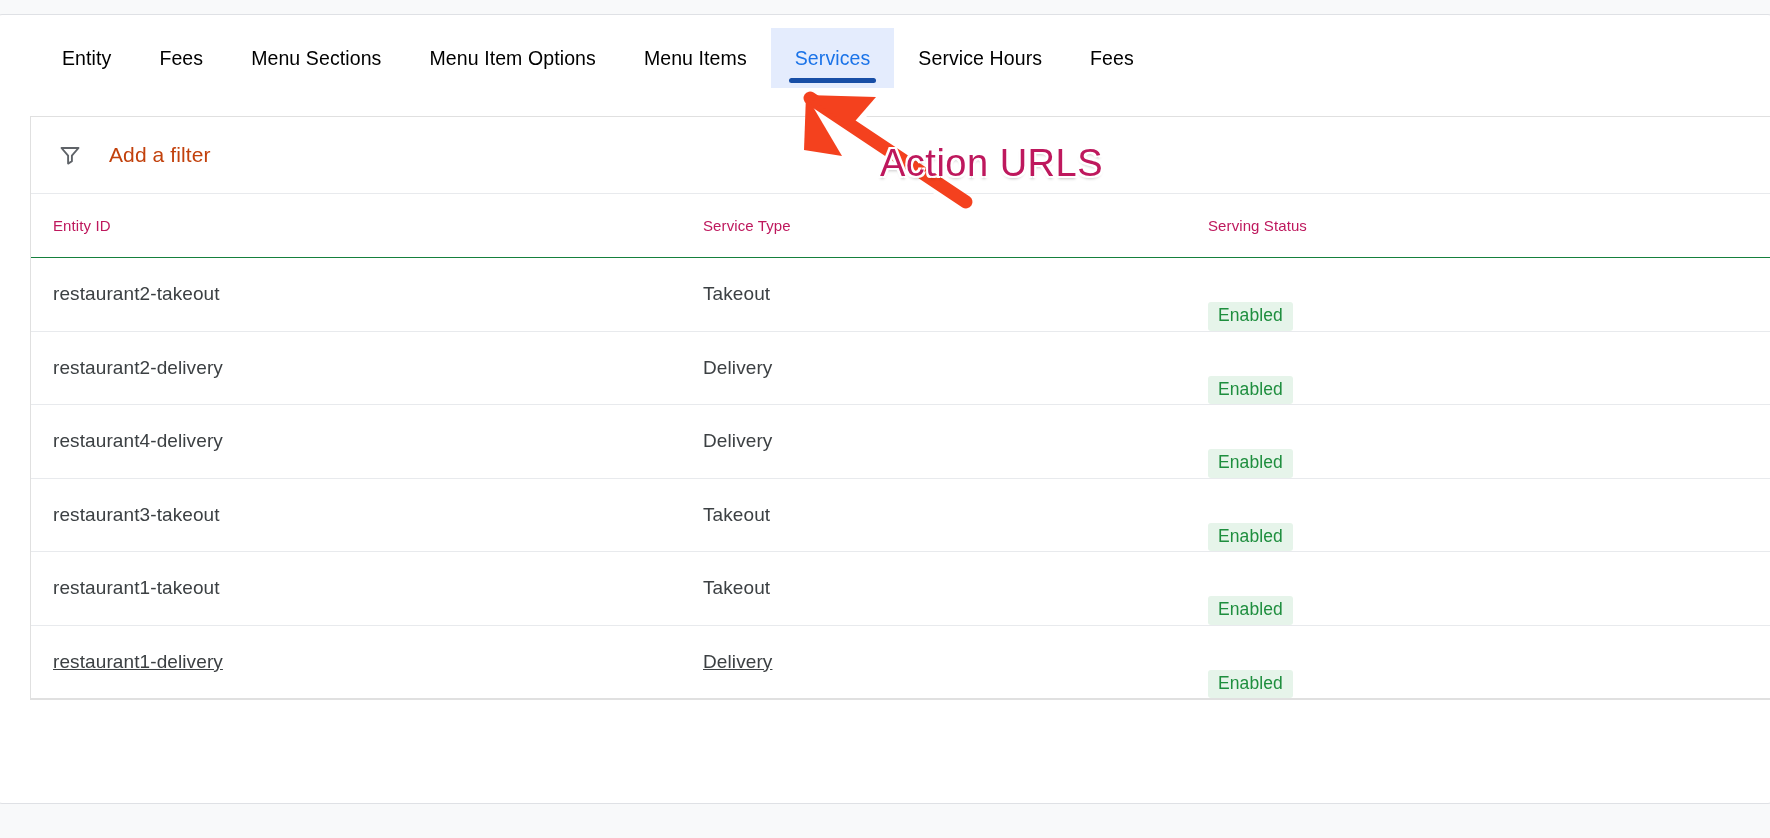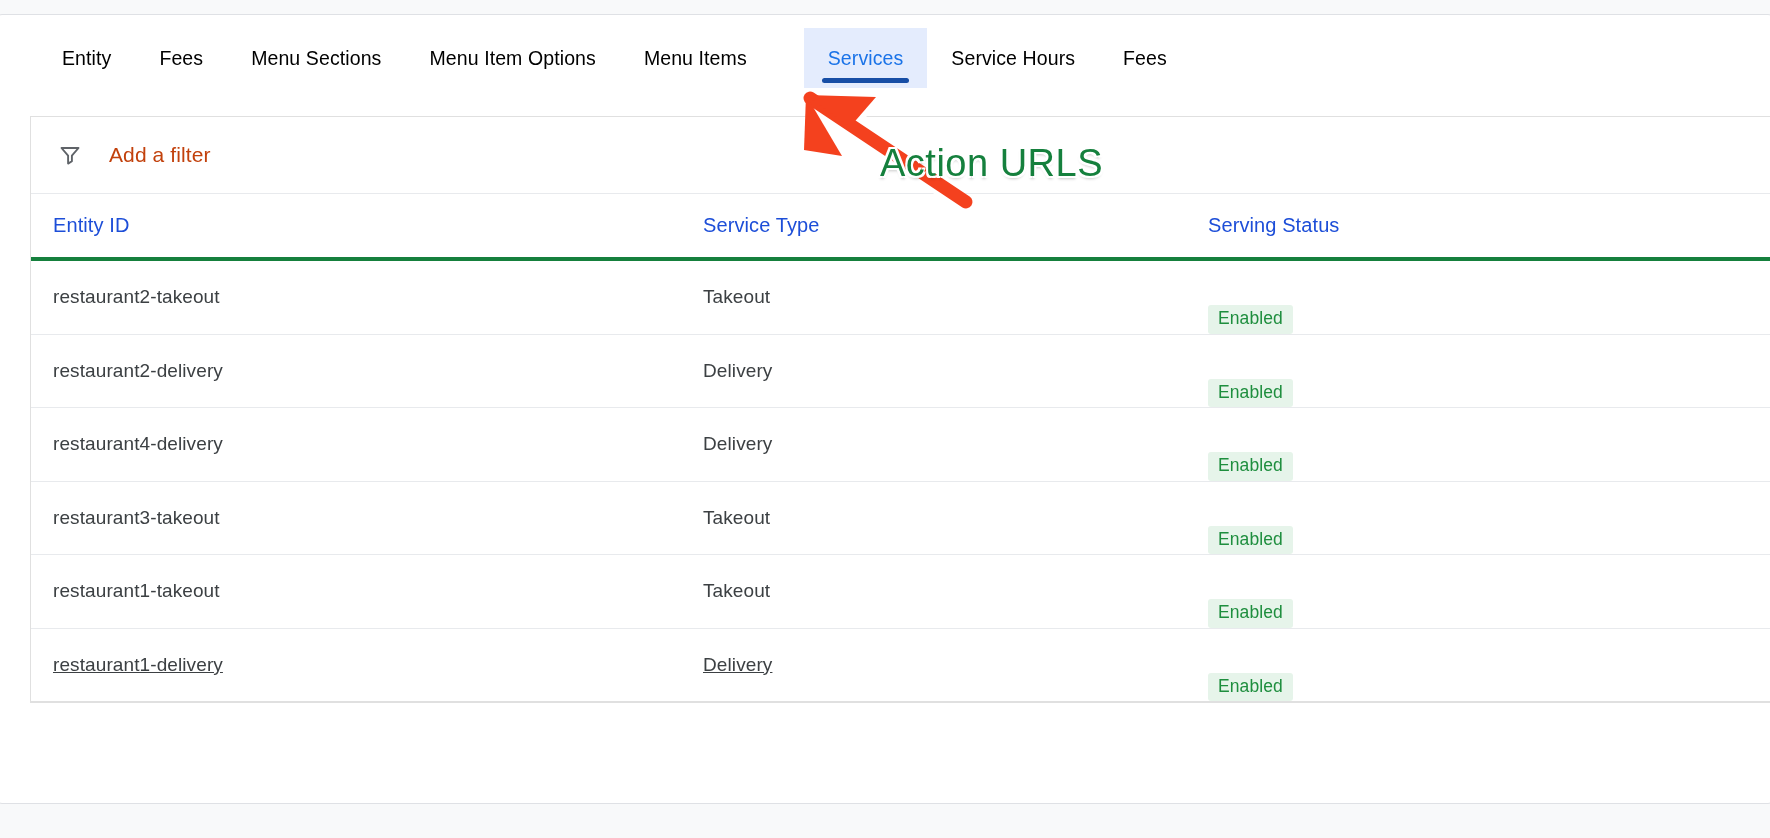--- a/index.html
+++ b/index.html
@@ -58,21 +58,20 @@
     color: #000000;
     letter-spacing: 0.1px;
     white-space: nowrap;
     cursor: pointer;
     background: transparent;
   }
   .tab.active {
     color: #1a73e8;
     background: #e4ecfd;
     font-weight: 500;
-    margin-left: 33px;
   }
   .tab.active .tab-underline {
     position: absolute;
     left: 18px;
     right: 18px;
     bottom: 5px;
     height: 5px;
     background: #174ea6;
     border-radius: 3px;
   }
@@ -118,25 +117,25 @@
     border-collapse: collapse;
     table-layout: fixed;
   }
   .tbl th, .tbl td {
     text-align: left;
     padding: 0;
     vertical-align: middle;
   }
   .tbl thead th {
     height: 63px;
-    font-size: 20px;
+    font-size: 15px;
     font-weight: 500;
-    color: #1d4ed8;
-    letter-spacing: 0.1px;
-    border-bottom: 4px solid #15803d;
+    color: #be185d;
+    letter-spacing: 0.1px;
+    border-bottom: 1px solid #15803d;
   }
   .tbl tbody td {
     height: 69px;
     font-size: 19px;
     font-weight: 400;
     color: #3c4043;
     letter-spacing: 0.1px;
     border-bottom: 1px solid #e8eaed;
   }
   .tbl tbody tr:last-child td {
@@ -167,21 +166,21 @@
     width: 1770px;
     height: 838px;
     pointer-events: none;
   }
   .annotation-text {
     position: absolute;
     left: 880px;
     top: 142px;
     font-size: 38px;
     font-weight: 400;
-    color: #15803d;
+    color: #be185d;
     letter-spacing: 0.5px;
     text-shadow:
       -2px -2px 0 #ffffff,  2px -2px 0 #ffffff,
       -2px  2px 0 #ffffff,  2px  2px 0 #ffffff,
        0px  3px 3px rgba(0,0,0,0.22);
     white-space: nowrap;
   }
 </style>
 </head>
 <body>

